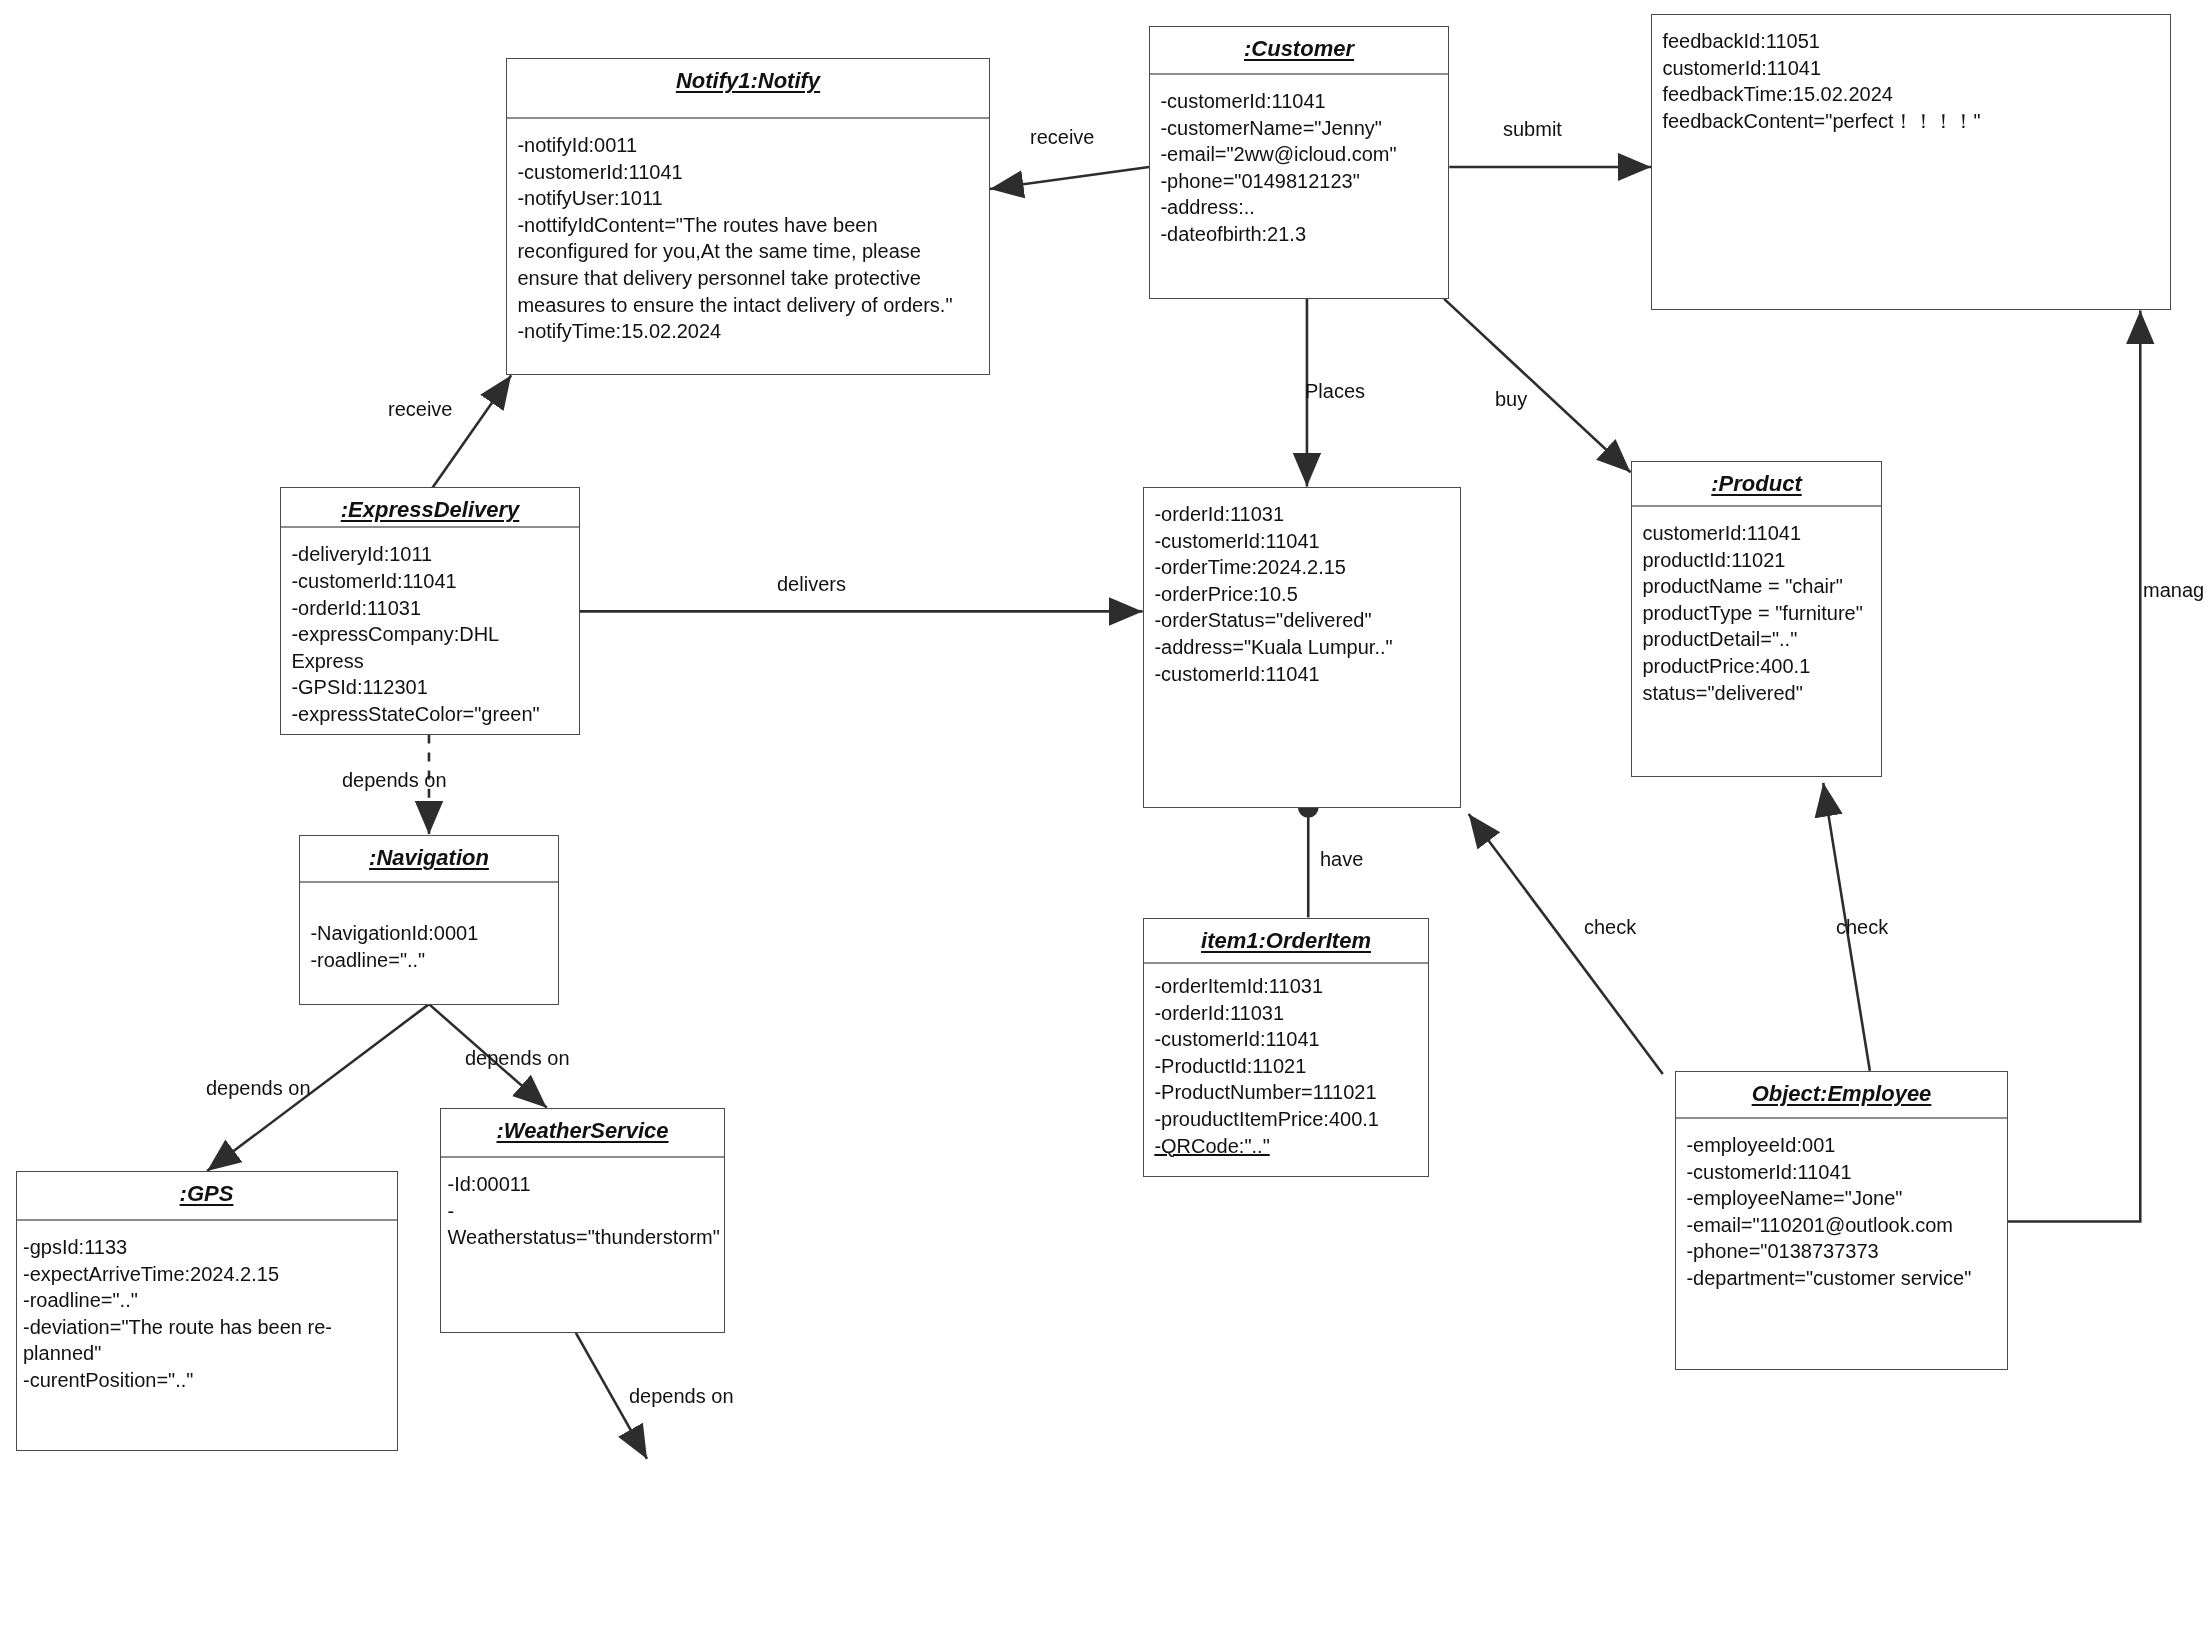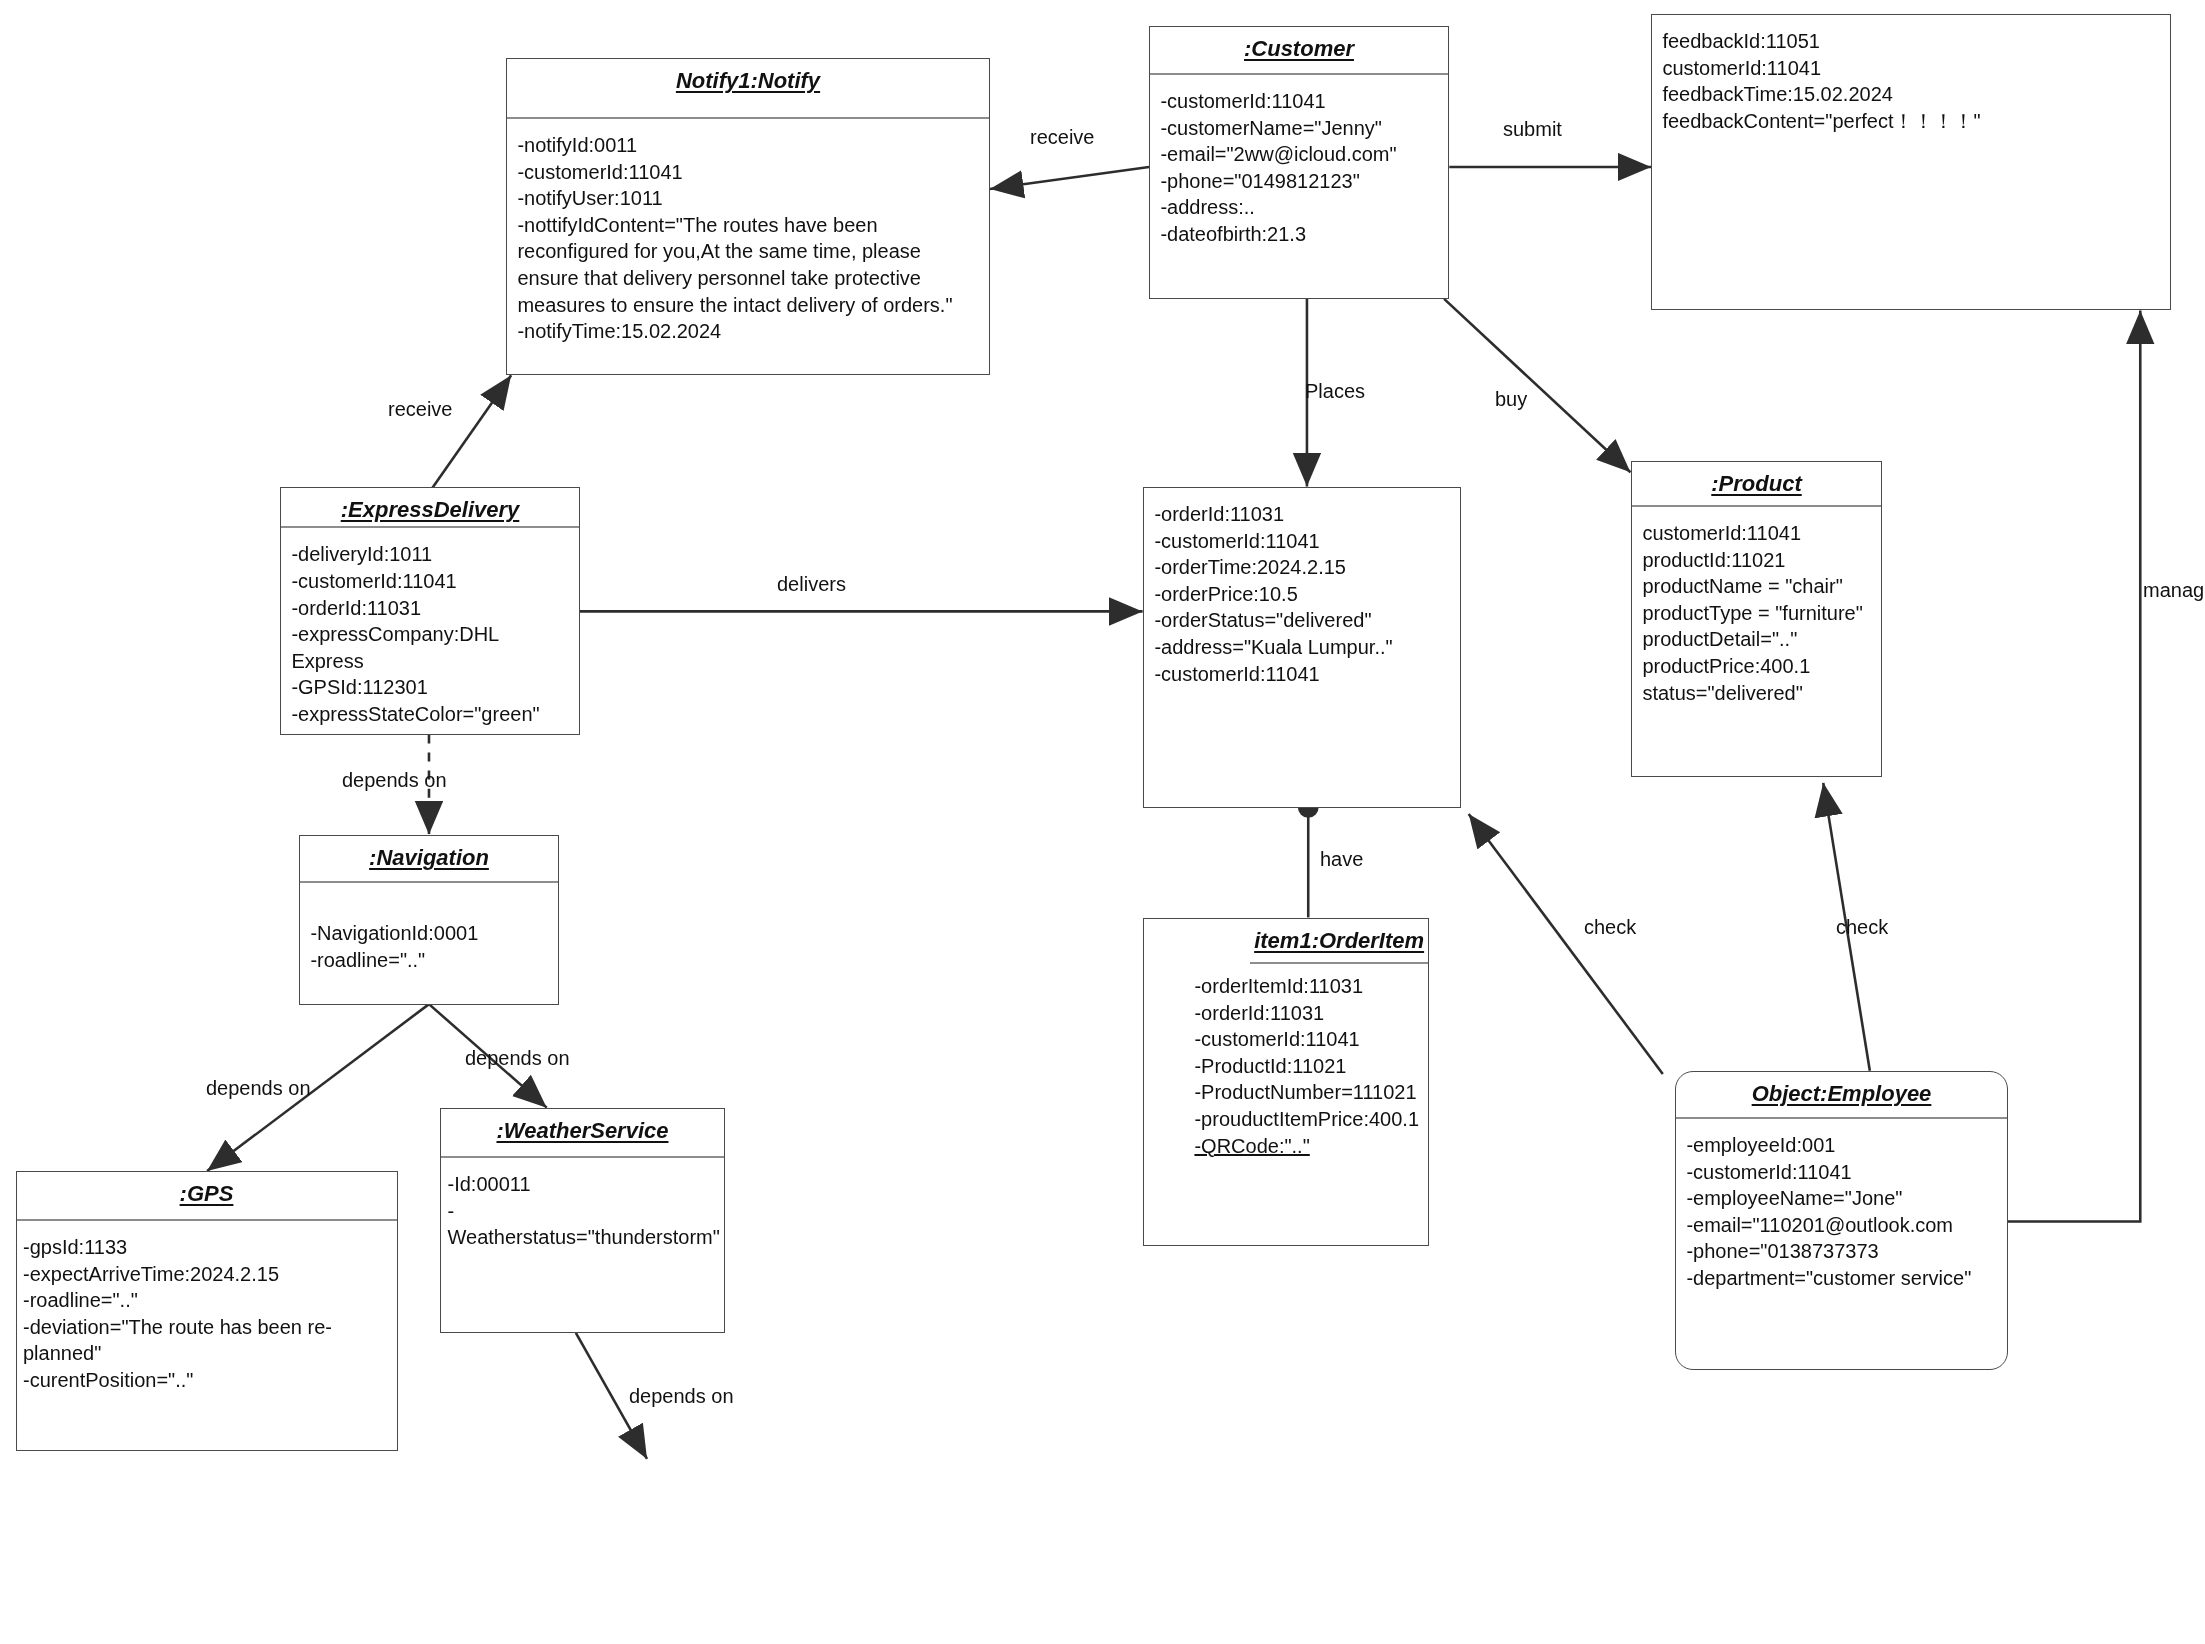--- a/index.html
+++ b/index.html
@@ -253,36 +253,36 @@
   <div class="obj-box" style="left:299px; top:835px; width:260px; height:170px;gap:24px;">
     <div class="obj-title" style="height:47px;">
       <span>:Navigation</span>
     </div>
     <div class="obj-attrs">
       <div class="attr">-NavigationId:0001</div>
       <div class="attr">-roadline=".."</div>
     </div>
   </div>
 
-  <div class="obj-box" style="left:1143px; top:918px; width:286px; height:328px;align-items:flex-end;">
+  <div class="obj-box" style="left:1143px; top:918px; width:286px; height:259px;">
     <div class="obj-title" style="height:45px;">
       <span>item1:OrderItem</span>
     </div>
     <div class="obj-attrs" style="padding-top:9px;">
       <div class="attr">-orderItemId:11031</div>
       <div class="attr">-orderId:11031</div>
       <div class="attr">-customerId:11041</div>
       <div class="attr">-ProductId:11021</div>
       <div class="attr">-ProductNumber=111021</div>
       <div class="attr">-prouductItemPrice:400.1</div>
       <div class="attr underline">-QRCode:".."</div>
     </div>
   </div>
 
-  <div class="obj-box" style="left:1675px; top:1071px; width:333px; height:299px;border-radius:18px;">
+  <div class="obj-box" style="left:1675px; top:1071px; width:333px; height:299px;">
     <div class="obj-title" style="height:47px;">
       <span>Object:Employee</span>
     </div>
     <div class="obj-attrs">
       <div class="attr">-employeeId:001</div>
       <div class="attr">-customerId:11041</div>
       <div class="attr">-employeeName="Jone"</div>
       <div class="attr">-email="110201@outlook.com</div>
       <div class="attr">-phone="0138737373</div>
       <div class="attr">-department="customer service"</div>

